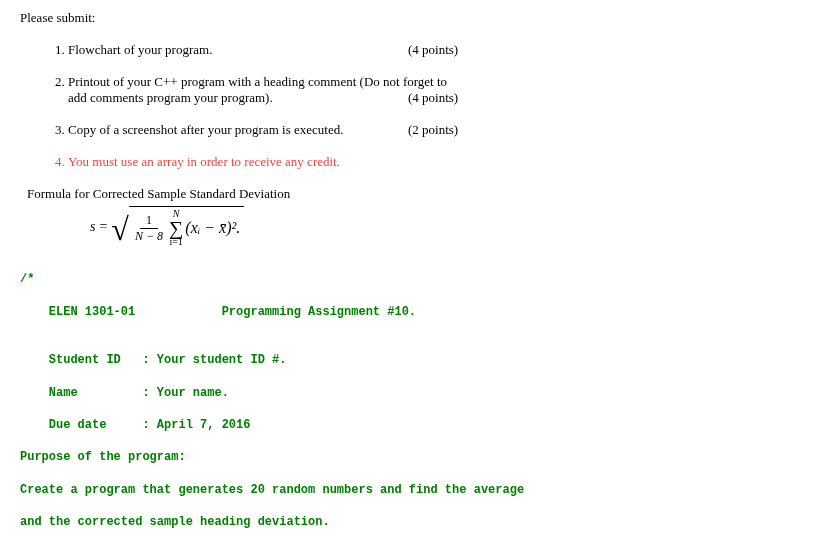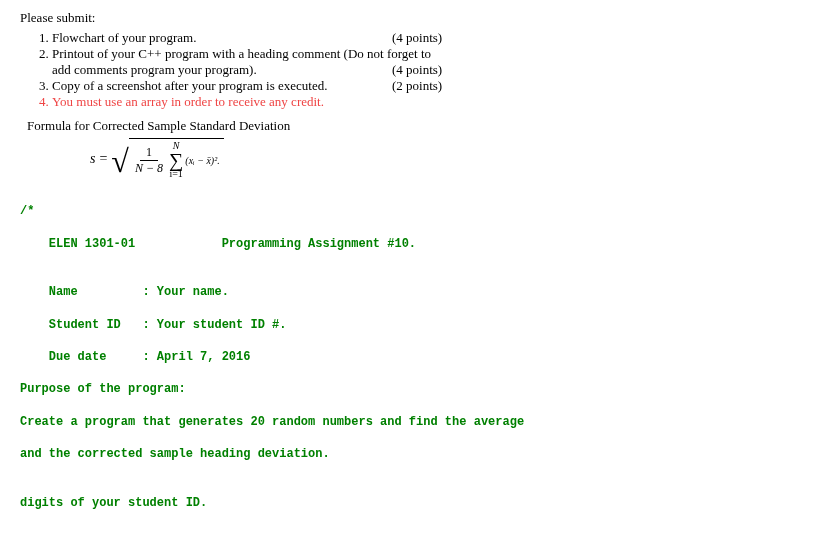--- a/index.html
+++ b/index.html
@@ -6,23 +6,23 @@
     margin: 0;
     padding: 10px 20px;
     font-family: "Times New Roman", serif;
     font-size: 13px;
     background: #fff;
     color: #000;
     width: 819px;
     box-sizing: border-box;
   }
   .submit-block { margin-bottom: 8px; }
-  .submit-head { margin-bottom: 4px; }
+  .submit-head { margin-bottom: 16px; }
   .submit-list { list-style: decimal; margin: 0 0 0 32px; padding: 0; }
-  .submit-list li { padding: 0; margin: 0; }
+  .submit-list li { padding: 0; margin: 16px; }
   .row { display: flex; }
   .left { flex: 0 0 340px; }
   .right { flex: 0 0 70px; text-align: left; }
   .red { color: #ef4444; }
   .formula-head { margin: 6px 0 4px 7px; }
   .formula-img {
     margin: 4px 0 8px 70px;
     font-family: "Times New Roman", serif;
   }
   .code {
@@ -36,21 +36,21 @@
   
   .frm { display:inline-flex; align-items:center; font-size:14px; }
   .frm .eq { margin:0 4px; }
   .sqrt-sym { font-size:32px; line-height:0; position:relative; top:2px; }
   .sqrt-body { border-top:1px solid #000; padding:2px 4px 0 4px; display:inline-flex; align-items:center; }
   .frac { display:inline-flex; flex-direction:column; align-items:center; font-size:12px; margin-right:4px; }
   .frac .num { border-bottom:1px solid #000; padding:0 6px; }
   .frac .den { padding:0 2px; font-style:italic; }
   .sum { display:inline-flex; flex-direction:column; align-items:center; font-size:10px; line-height:1; margin-right:2px; }
   .sum .sig { font-size:20px; line-height:18px; }
-  .term { font-style:italic; font-size:10px; }
+  .term { font-style:italic; font-size:16px; }
 </style>
 </head>
 <body>
 
 <div class="submit-block">
   <div class="submit-head">Please submit:</div>
   <ol class="submit-list">
     <li>
       <div class="row">
         <span class="left">Flowchart of your program.</span>
@@ -96,22 +96,22 @@
       </span>
       <span class="term">(xᵢ − x̄)².</span>
     </span>
   </span>
 </div>
 
 <div class="code green">
 <span style="display: block;">/*</span>
 <span style="display: block;">    ELEN 1301-01            Programming Assignment #10.</span>
 <span style="display: block;"></span>
+<span style="display: block;">    Student ID   : Your student ID #.</span>
 <span style="display: block;">    Name         : Your name.</span>
-<span style="display: block;">    Student ID   : Your student ID #.</span>
 <span style="display: block;">    Due date     : April 7, 2016</span>
 <span style="display: block;">Purpose of the program:</span>
 <span style="display: block;">Create a program that generates 20 random numbers and find the average</span>
 <span style="display: block;">and the corrected sample heading deviation.</span>
 <span style="display: block;"></span>
 <span style="display: block;">digits of your student ID.</span>
 <span style="display: block;"></span>
 
 
 <span style="display: block;"></span>

